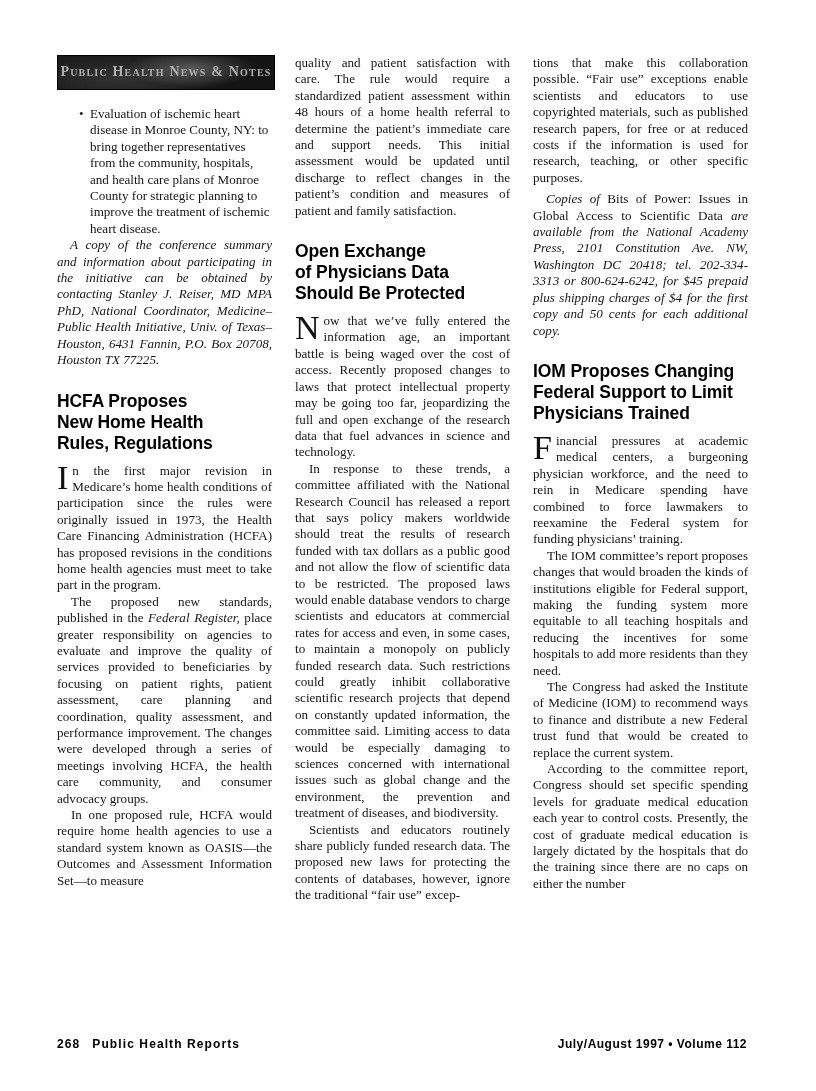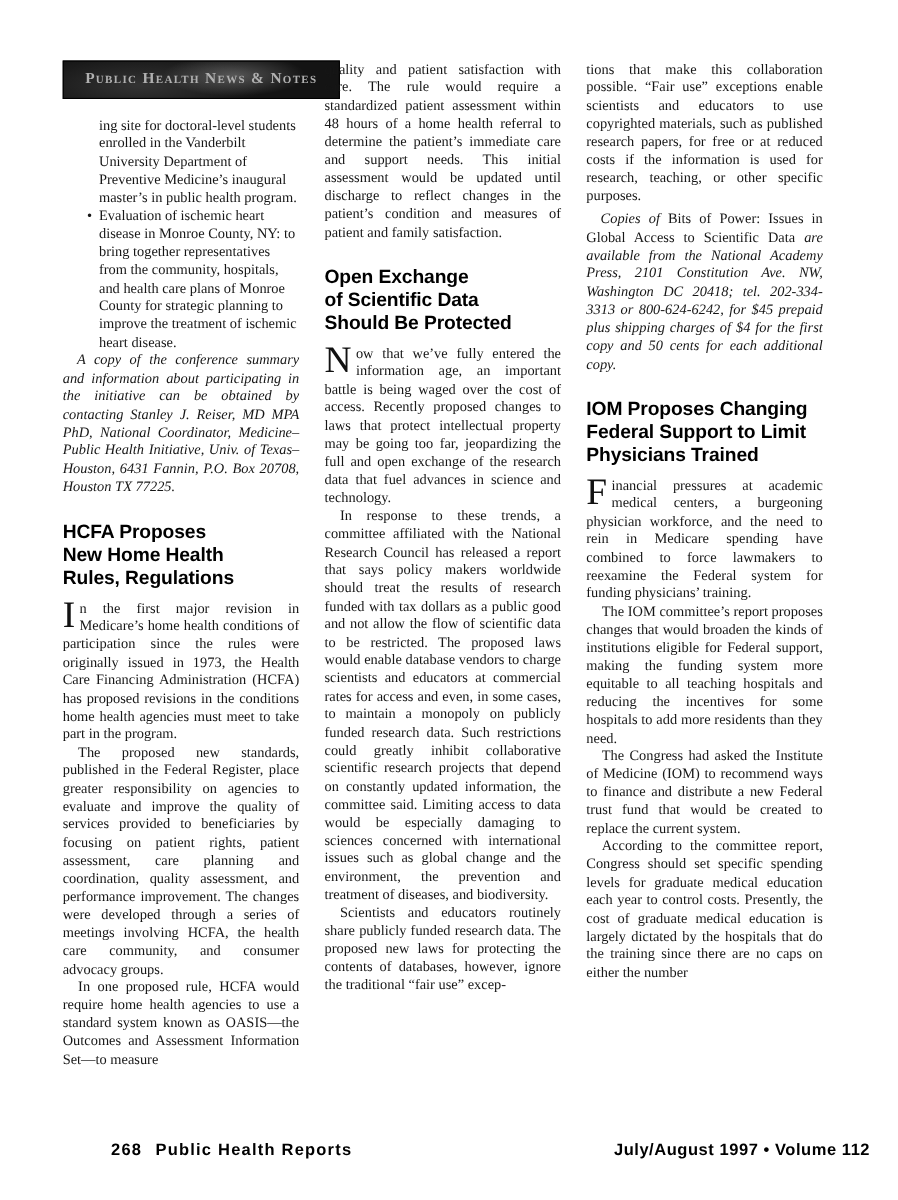--- a/index.html
+++ b/index.html
@@ -15,21 +15,21 @@
     display:flex; gap:23px;
   }
   .col {
     flex:0 0 215px; width:215px;
     font-size:13.1px; line-height:16.4px;
     text-align:justify;
     hyphens:auto; -webkit-hyphens:auto;
   }
   
   .badge {
-    width:252px; height:35px;
+    width:218px; height:35px;
     display:flex; align-items:center; justify-content:center;
     background:
       radial-gradient(90px 26px at 62% 38%, rgba(160,160,160,0.45), rgba(0,0,0,0) 72%),
       radial-gradient(150px 40px at 28% 65%, rgba(110,110,110,0.35), rgba(0,0,0,0) 75%),
       #141414;
     border:1px solid #000;
   }
   .badge-label {
     font-family:"Liberation Serif", serif;
     font-variant:small-caps;
@@ -41,21 +41,21 @@
   }
   
   .list-block { margin-top:16px; padding-left:33px; text-align:left; }
   .list-block p { text-align:left; }
   .bullet-item { position:relative; }
   .bullet-marker { position:absolute; left:-11px; top:0; }
   
   .note { font-style:italic; margin-top:0; text-indent:13px; }
   .note-runs { margin-top:5px; text-indent:13px; }
   .note-runs .it { font-style:italic; }
-  .runs .it { }
+  .runs .it { font-style:italic; }
   
   h2.heading {
     font-family:"Liberation Sans", sans-serif;
     font-weight:700;
     font-size:17.5px; line-height:21px;
     letter-spacing:-0.1px;
     color:#000;
     margin:22px 0 9px 0;
     white-space:pre-line;
     text-align:left;
@@ -67,40 +67,39 @@
     float:left;
     font-size:34px; line-height:27px;
     padding:1px 4px 0 0;
     color:#111;
   }
   
   .footer {
     position:absolute; left:57px; top:1037px; width:690px;
     display:flex; justify-content:space-between; align-items:flex-end;
     font-family:"Liberation Sans", sans-serif;
-    font-weight:700; font-size:15px; color:#000;margin-left:44px;
+    font-weight:700; font-size:12px; color:#000;
   }
   .footer-left { letter-spacing:1.1px; }
   .footer-left .page-number { margin-right:12px; }
   .footer-right { letter-spacing:0.5px; }
 </style>
 </head>
 <body>
 
 <div class="page">
 
   <div class="columns">
 
     <div class="col">
       <div class="badge">
         <span class="badge-label">Public Health News &amp; Notes</span>
       </div>
 
       <div class="list-block">
-        <p>ing site for doctoral-level students enrolled in the Vanderbilt University Department of Preventive Medicine’s inaugural master’s in public health program.</p>
         <p class="bullet-item">
           <span class="bullet-marker">•</span>
           <span>Evaluation of ischemic heart disease in Monroe County, NY: to bring together representatives from the community, hospitals, and health care plans of Monroe County for strategic planning to improve the treatment of ischemic heart disease.</span>
         </p>
       </div>
 
       <p class="note">A copy of the conference summary and information about participating in the initiative can be obtained by contacting Stanley J. Reiser, MD MPA PhD, National Coordinator, Medicine–Public Health Initiative, Univ. of Texas–Houston, 6431 Fannin, P.O. Box 20708, Houston TX 77225.</p>
 
       <h2 class="heading">HCFA Proposes
 New Home Health
@@ -111,21 +110,21 @@
       <p class="body indent runs"><span>The proposed new standards, published in the </span><span class="it">Federal Register,</span><span> place greater responsibility on agencies to evaluate and improve the quality of services provided to beneficiaries by focusing on patient rights, patient assessment, care planning and coordination, quality assessment, and performance improvement. The changes were developed through a series of meetings involving HCFA, the health care community, and consumer advocacy groups.</span></p>
 
       <p class="body indent">In one proposed rule, HCFA would require home health agencies to use a standard system known as OASIS—the Outcomes and Assessment Information Set—to measure</p>
     </div>
 
     <div class="col">
       <p class="body">quality and patient satisfaction with care. The rule would require a standardized patient assessment within 48 hours of a home health referral to determine the patient’s immediate care and support needs. This initial assessment would be updated until discharge to reflect changes in the patient’s condition and measures of patient and family satisfaction.</p>
 
 
       <h2 class="heading">Open Exchange
-of Scientific Data
+of Physicians Data
 Should Be Protected</h2>
 
       <p class="body"><span class="dropcap">N</span><span>ow that we’ve fully entered the information age, an important battle is being waged over the cost of access. Recently proposed changes to laws that protect intellectual property may be going too far, jeopardizing the full and open exchange of the research data that fuel advances in science and technology.</span></p>
 
       <p class="body indent">In response to these trends, a committee affiliated with the National Research Council has released a report that says policy makers worldwide should treat the results of research funded with tax dollars as a public good and not allow the flow of scientific data to be restricted. The proposed laws would enable database vendors to charge scientists and educators at commercial rates for access and even, in some cases, to maintain a monopoly on publicly funded research data. Such restrictions could greatly inhibit collaborative scientific research projects that depend on constantly updated information, the committee said. Limiting access to data would be especially damaging to sciences concerned with international issues such as global change and the environment, the prevention and treatment of diseases, and biodiversity.</p>
 
       <p class="body indent">Scientists and educators routinely share publicly funded research data. The proposed new laws for protecting the contents of databases, however, ignore the traditional “fair use” excep-</p>
     </div>
 
     <div class="col">

